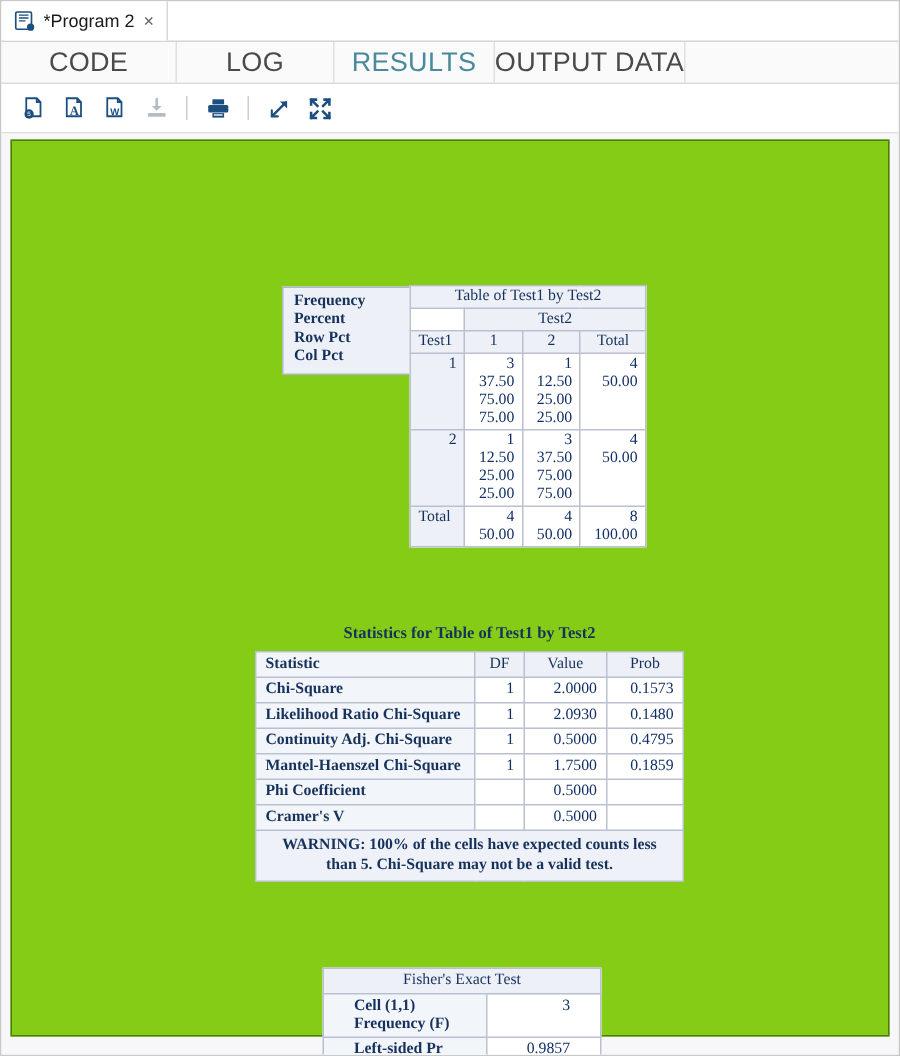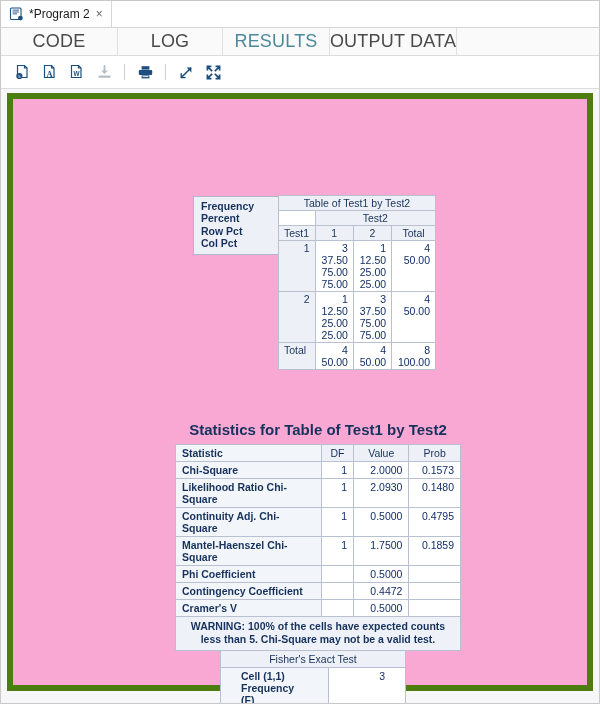--- a/index.html
+++ b/index.html
@@ -131,22 +131,23 @@
     flex: 1;
     background: #f7f7fa;
     padding: 0;
     overflow: hidden;
     position: relative;
   }
   #results-sheet {
     position: absolute;
     left: 6px; top: 4px;
     right: 6px; bottom: 12px;
-    background: #f9a8d4;
-    border: 6px solid #4d7c0f;
+    background: #84cc16;
+    border: 1px solid #4d7c0f;
+    font-family: Liberation Serif, serif;
   }
 
   
   .sas-table {
     border-collapse: collapse;
     font-size: 10.5px;
     color: #112f66;
     background: #ffffff;
     border: 1px solid #b0b7c9;
   }
@@ -203,21 +204,21 @@
   
   #stats-block {
     position: absolute;
     left: 162px;
     top: 322px;
     width: 286px;
   }
   #stats-title {
     text-align: center;
     font-weight: bold;
-    font-size: 15px;
+    font-size: 11px;
     color: #16325c;
     margin-bottom: 6px;
   }
   #stats-table { width: 286px; }
   #stats-table td { padding: 2px 6px; }
   #stats-table .st-name {
     background: #f2f5fa;
     font-weight: bold;
     color: #16325c;
     text-align: left;
@@ -453,26 +454,20 @@
               <td class="num st-value">1.7500</td>
               <td class="num st-prob">0.1859</td>
             </tr>
             <tr>
               <td class="st-name">Phi Coefficient</td>
               <td class="num st-df"></td>
               <td class="num st-value">0.5000</td>
               <td class="num st-prob"></td>
             </tr>
             <tr>
-              <td class="st-name">Contingency Coefficient</td>
-              <td class="num st-df"></td>
-              <td class="num st-value">0.4472</td>
-              <td class="num st-prob"></td>
-            </tr>
-            <tr>
               <td class="st-name">Cramer's V</td>
               <td class="num st-df"></td>
               <td class="num st-value">0.5000</td>
               <td class="num st-prob"></td>
             </tr>
 
             <tr>
               <td class="warn-cell" colspan="4">WARNING: 100% of the cells have expected counts less than 5. Chi-Square may not be a valid test.</td>
             </tr>
           </tbody>

